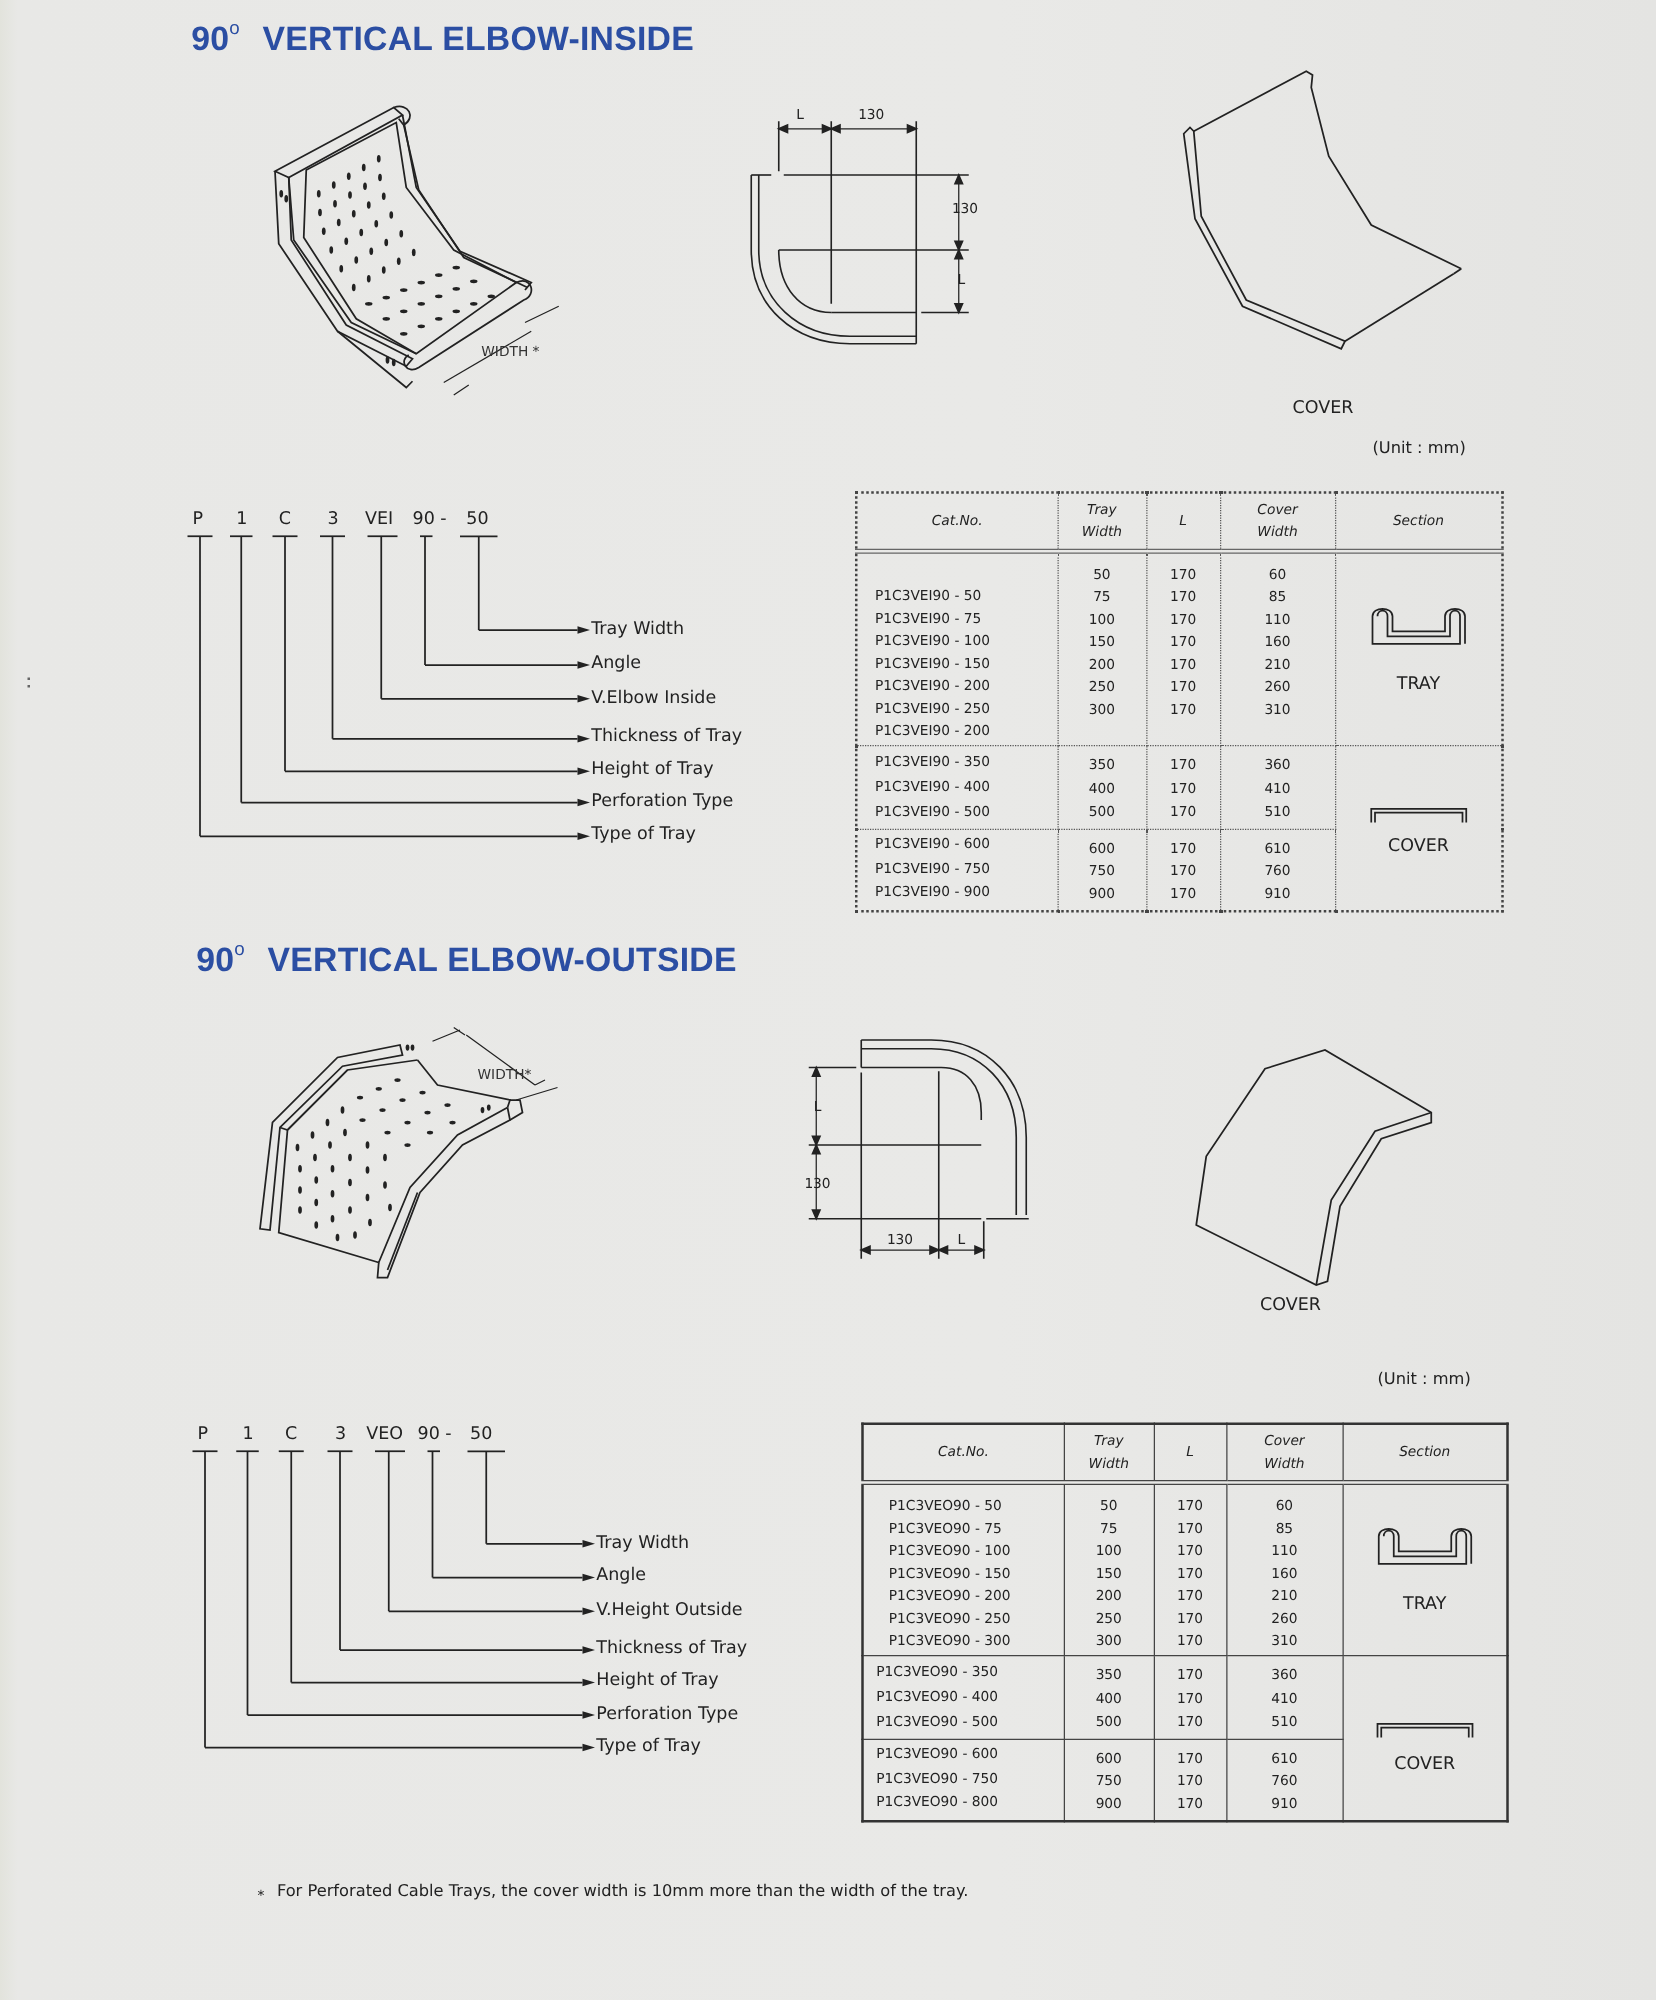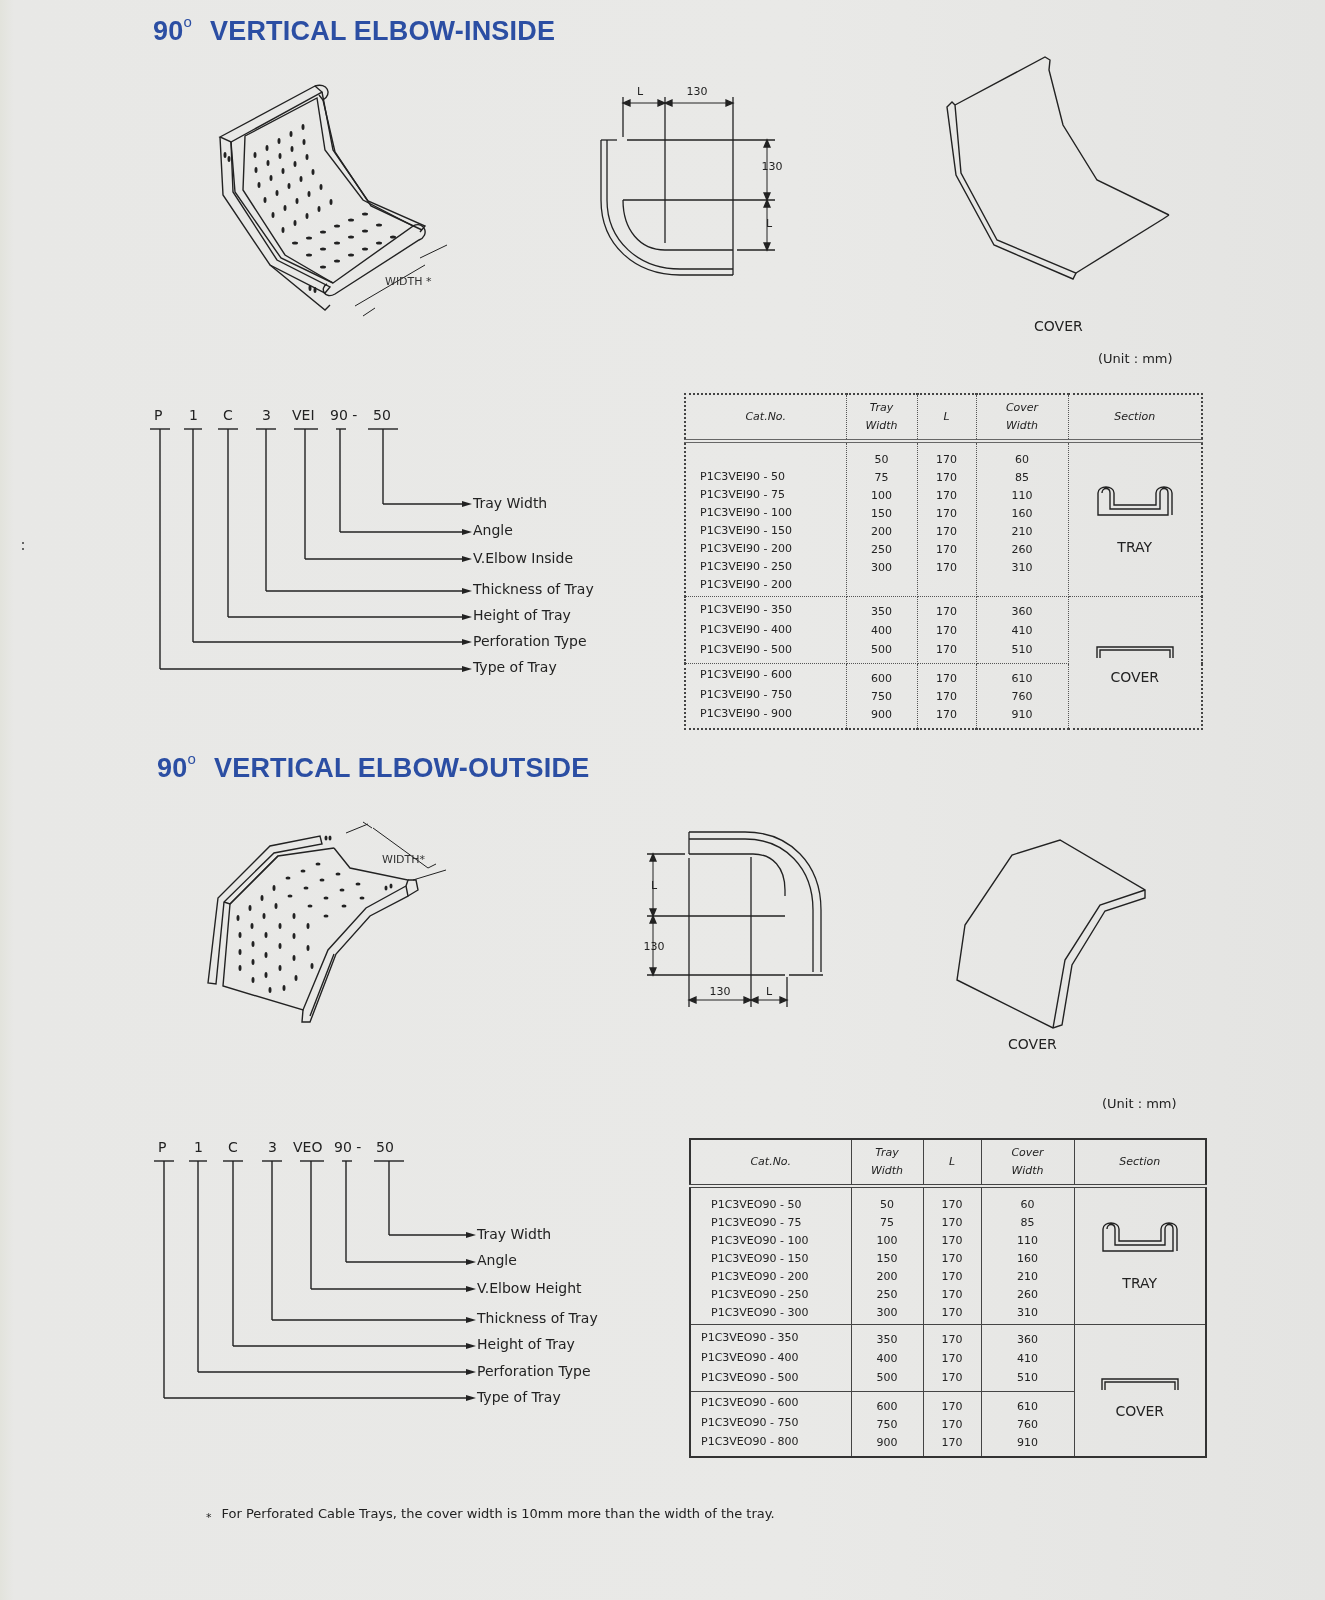--- a/index.html
+++ b/index.html
@@ -472,21 +472,21 @@
     </svg>
     <span class="seg" style="left:4px;">P</span>
     <span class="seg" style="left:40px;">1</span>
     <span class="seg" style="left:74px;">C</span>
     <span class="seg" style="left:114px;">3</span>
     <span class="seg" style="left:139px;text-align:center;">VEO</span>
     <span class="seg" style="left:180px;">90 -</span>
     <span class="seg" style="left:222px;">50</span>
     <span class="desc" style="left:323px; top:87px;">Tray Width</span>
     <span class="desc" style="left:323px; top:113px;">Angle</span>
-    <span class="desc" style="left:323px; top:141px;">V.Elbow Height</span>
+    <span class="desc" style="left:323px; top:141px;">V.Height Outside</span>
     <span class="desc" style="left:323px; top:171px;">Thickness of Tray</span>
     <span class="desc" style="left:323px; top:197px;">Height of Tray</span>
     <span class="desc" style="left:323px; top:224px;">Perforation Type</span>
     <span class="desc" style="left:323px; top:250px;">Type of Tray</span>
   </div>
 
   <table class="spec" style="left:689px; top:1138px; width:516px;">
     <colgroup>
         <col style="width:161px">
         <col style="width:72px">

